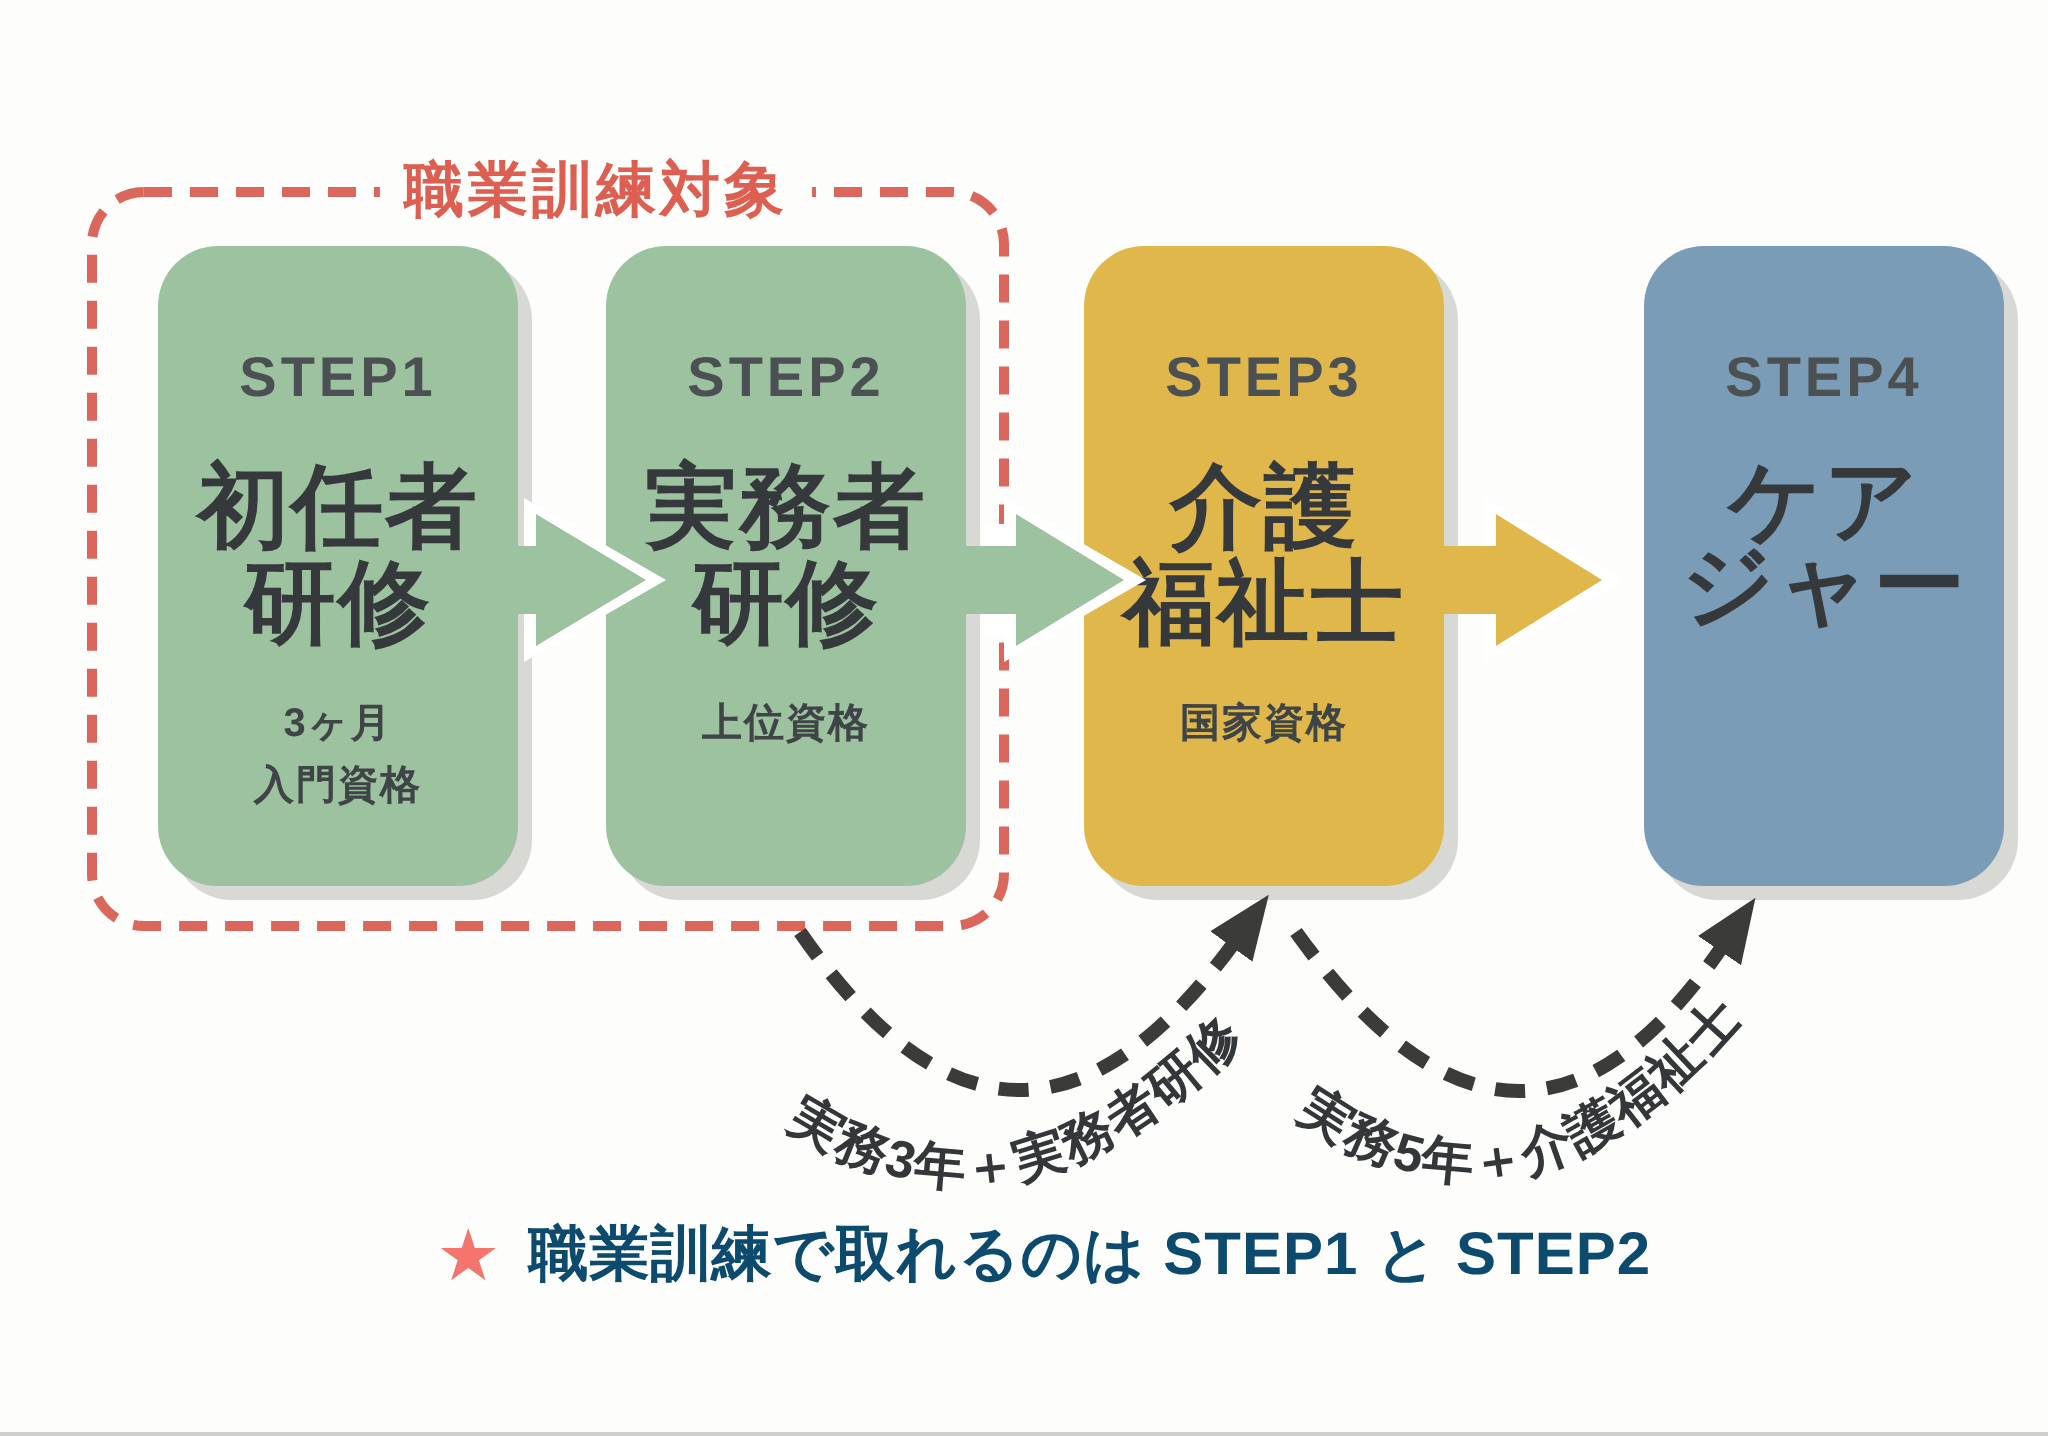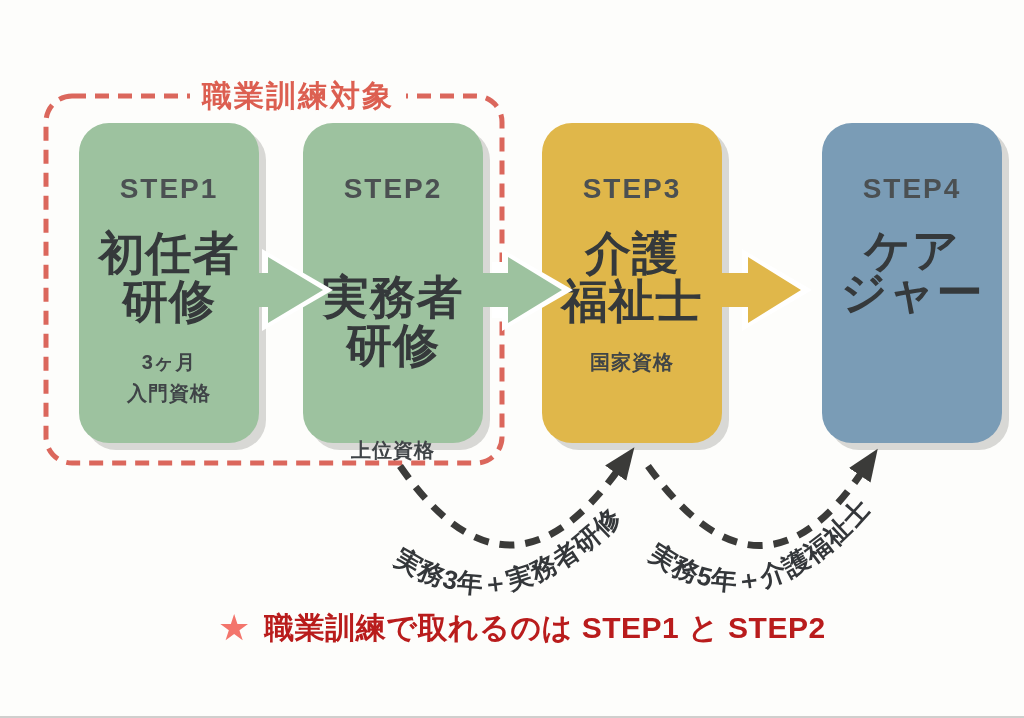--- a/index.html
+++ b/index.html
@@ -15,21 +15,21 @@
   .step-box{
     position:absolute;top:123px;width:180px;height:320px;
     border-radius:30px;
     box-shadow:7px 7px 0 #d8d8d5;
     display:flex;flex-direction:column;align-items:center;
     z-index:1;text-align:center;
   }
   .step-box.green{background:#9dc29f;}
   .step-box.yellow{background:#e0b74a;}
   .step-box.blue{background:#7a9cb6;}
-  .box1{left:79px;} .box2{left:303px;gap:44px;} .box3{left:542px;} .box4{left:822px;}
+  .box1{left:79px;} .box2{left:303px;} .box3{left:542px;} .box4{left:822px;}
 
   .step-label{
     margin-top:50px;font-size:28px;font-weight:800;letter-spacing:2px;
     color:#4b5052;line-height:32px;
   }
   .box-title{
     margin-top:24px;font-size:46px;font-weight:800;line-height:48px;
     color:#35393b;letter-spacing:1px;text-align:center;
   }
   .box4 .box-title{line-height:42px;}
@@ -54,21 +54,21 @@
     font-family:"Liberation Sans","DejaVu Sans",sans-serif;
   }
 
   
   .note{
     position:absolute;left:218px;top:608px;z-index:3;
     display:flex;align-items:center;gap:14px;
   }
   .note .star{font-size:36px;color:#f3756c;line-height:40px;}
   .note .note-text{
-    font-size:30px;font-weight:800;color:#b91c1c;line-height:40px;
+    font-size:30px;font-weight:800;color:#0c4a6e;line-height:40px;
     letter-spacing:0.5px;
   }
 
   .bottom-edge{
     position:absolute;left:0;bottom:0;width:100%;height:2px;
     background:#cfcfcd;z-index:0;
   }
 </style>
 </head>
 <body>

